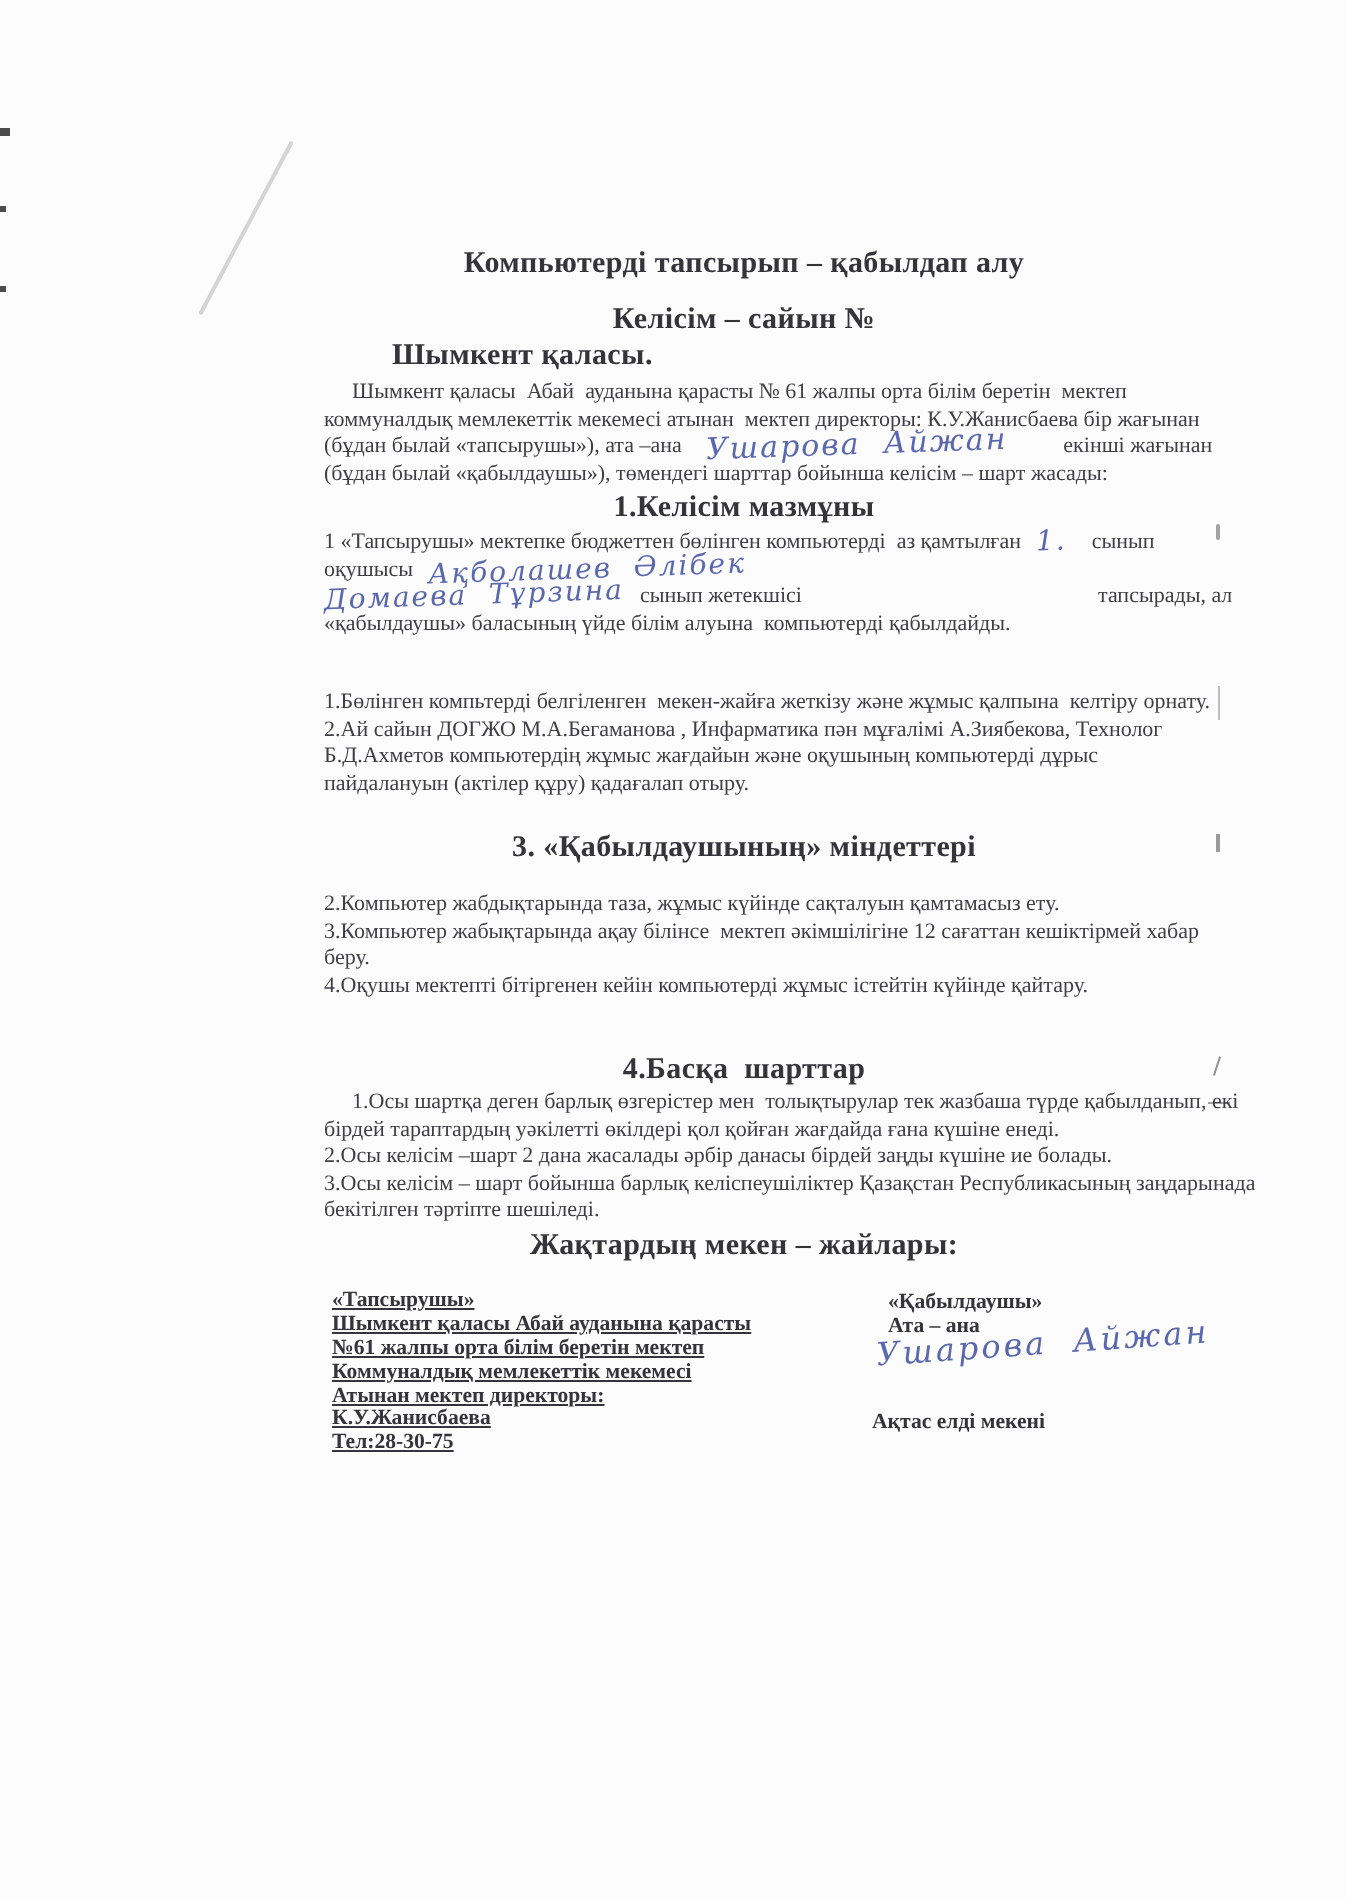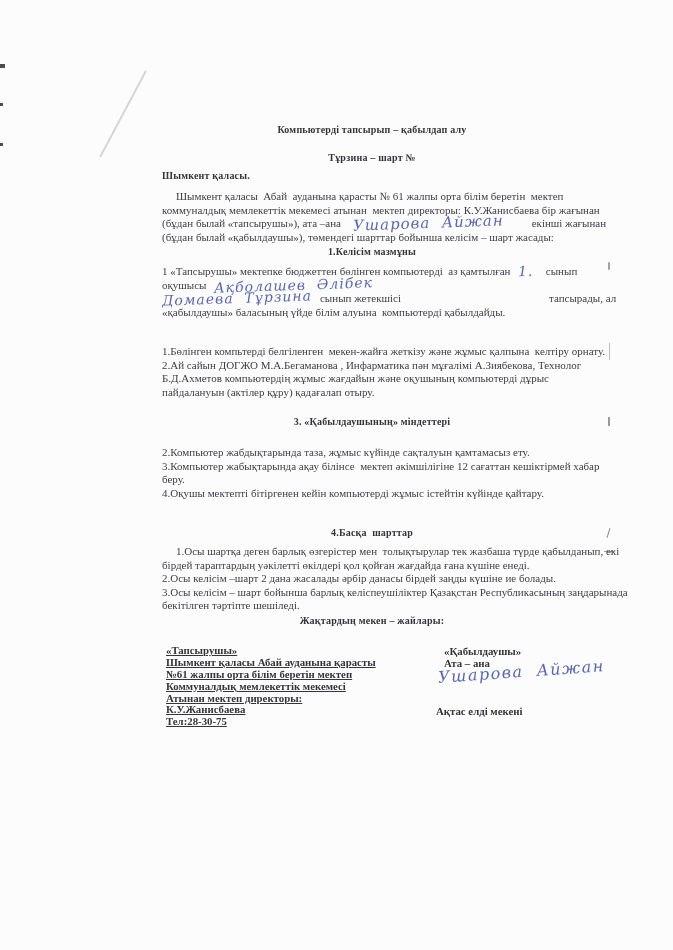--- a/index.html
+++ b/index.html
@@ -10,21 +10,21 @@
     width:673px; height:950px;
     background:#fcfcfc;
     overflow:hidden;
     color:#3e3e46;
   }
 
   
   .heading {
     position:absolute; left:162px; width:420px;
     text-align:center; font-weight:bold;
-    font-size:10px; color:#34343b;
+    font-size:15px; color:#34343b;
     letter-spacing:0.2px;
     white-space:pre;
   }
   .block {
     position:absolute; left:162px; width:470px;
     font-size:11px; line-height:13.5px; color:#3e3e46;
   }
   .line { white-space:pre; height:13.5px; }
   .indent { padding-left:14px; }
 
@@ -93,22 +93,22 @@
   <div class="edge-m edge-m1"></div>
   <div class="edge-m edge-m2"></div>
   <div class="edge-m edge-m3"></div>
   <div class="margin-m margin-m1"></div>
   <div class="margin-m margin-m2"></div>
   <div class="margin-m margin-m3"></div>
   <div class="margin-m margin-m4"></div>
   <div class="margin-m margin-m5"></div>
 
   <div class="heading" style="top:124px;">Компьютерді тапсырып – қабылдап алу</div>
-  <div class="heading" style="top:152px;">Тұрзина – шарт №</div>
-  <div class="heading" style="top:170px; width:auto; text-align:left;">Шымкент қаласы.</div>
+  <div class="heading" style="top:152px;">Келісім – сайын №</div>
+  <div class="heading" style="top:170px; width:auto; text-align:left;margin-left:34px;">Шымкент қаласы.</div>
 
   <div class="block" style="top:190px;">
     <div class="line indent">Шымкент қаласы  Абай  ауданына қарасты № 61 жалпы орта білім беретін  мектеп</div>
     <div class="line">коммуналдық мемлекеттік мекемесі атынан  мектеп директоры: К.У.Жанисбаева бір жағынан</div>
     <div class="line"><span>(бұдан былай «тапсырушы»), ата –ана</span><span class="sp-md"></span><span class="hw hw-lg">Ушарова  Айжан</span><span class="sp-lg"></span><span>екінші жағынан</span></div>
     <div class="line">(бұдан былай «қабылдаушы»), төмендегі шарттар бойынша келісім – шарт жасады:</div>
   </div>
 
   <div class="heading" style="top:246px;">1.Келісім мазмұны</div>
   <div class="block" style="top:265px;">

